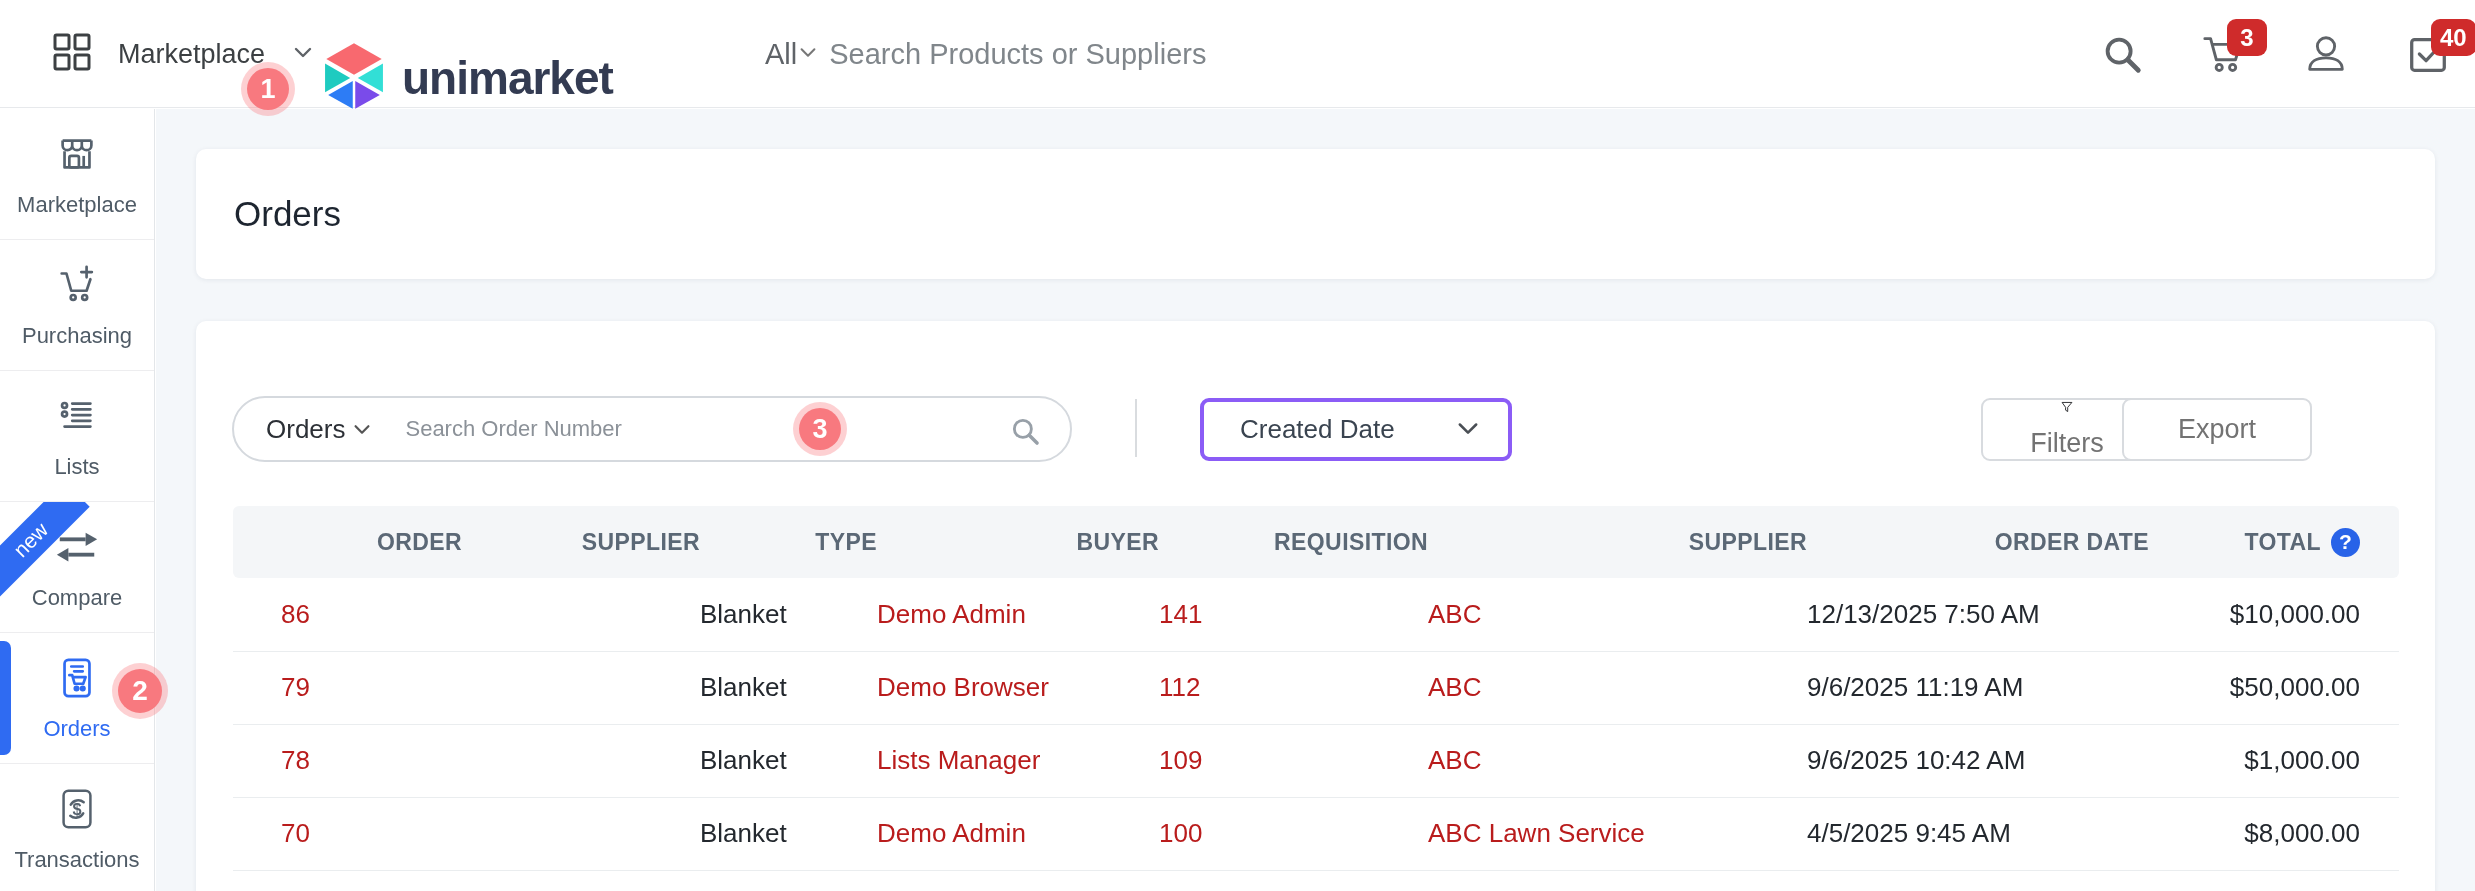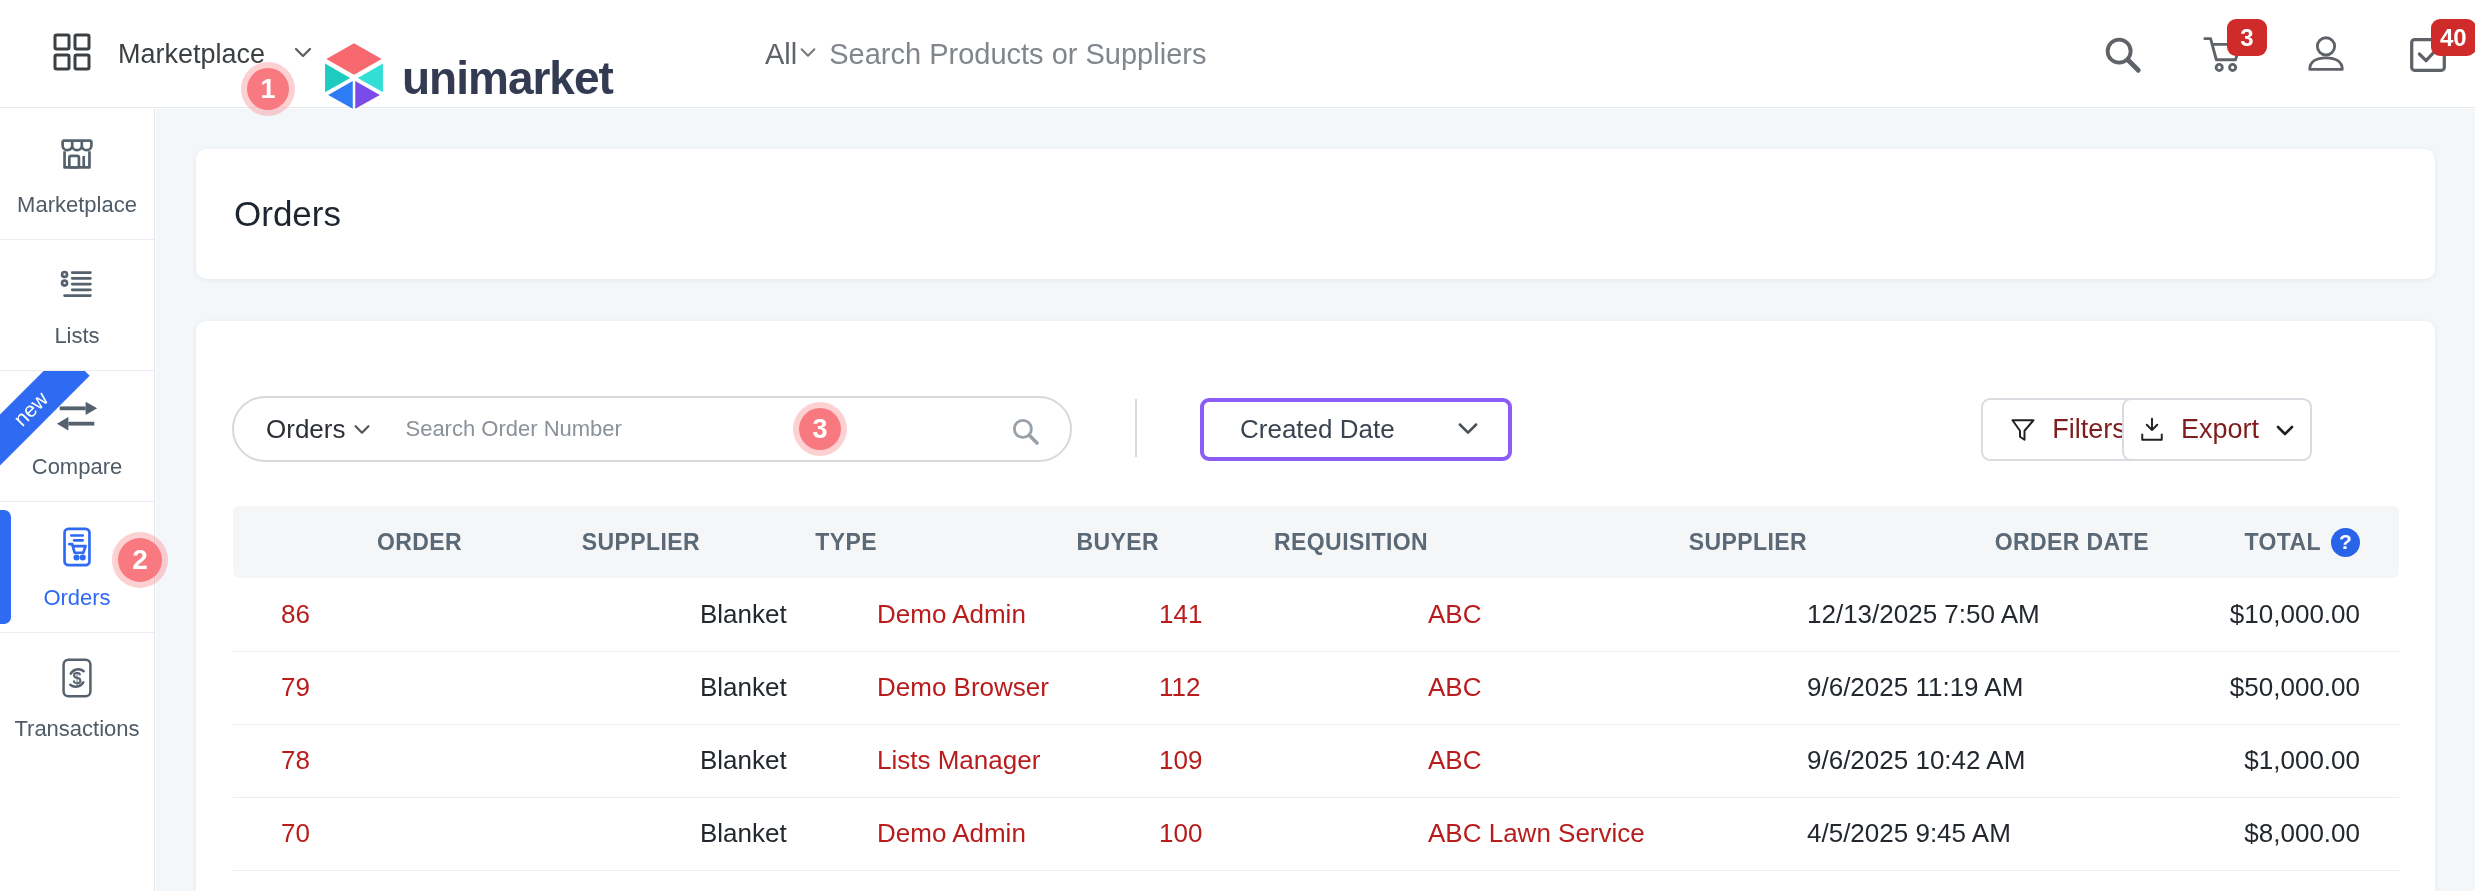--- a/index.html
+++ b/index.html
@@ -64,21 +64,21 @@
                 margin-left:32px; width:420px; }
   .pill input::placeholder { color:#8b9198; }
   .pill .psearch { position:absolute; right:28px; top:16px; cursor:pointer; }
   .pill .marker { left:565px; top:10px; }
   .vdivider { position:absolute; left:939px; top:78px; width:2px; height:58px; background:#d9dcdf; }
   .select-box { position:absolute; left:1004px; top:77px; width:312px; height:63px; border:4px solid #8b5cf6;
                 border-radius:9px; background:#fff; display:flex; align-items:center; cursor:pointer; }
   .select-box .val { margin-left:36px; font-size:26px; color:#3a4450; }
   .select-box .chev { position:absolute; right:26px; }
   .btn { position:absolute; top:77px; height:63px; border:2px solid #d8dbdf; border-radius:9px; background:#fff;
-         display:flex; align-items:center; justify-content:center; gap:14px; font-size:27px; color:#7f1d1d; cursor:pointer; }
+         display:flex; align-items:center; justify-content:center; gap:14px; font-size:27px; color:#737373; cursor:pointer;flex-direction:column; }
   .btn-filters { left:1785px; width:172px; }
   .btn-export { left:1926px; width:190px; }
 
   
   table.orders { position:absolute; left:37px; top:185px; width:2166px; border-collapse:collapse; table-layout:fixed; }
   thead th { height:72px; background:#f4f6f8; color:#5b6876; font-size:23px; font-weight:700;
              letter-spacing:.4px; text-align:right; vertical-align:middle; }
   thead th:first-child { padding-left:48px; border-radius:6px 0 0 6px; }
   thead th:last-child { text-align:right; padding-right:39px; border-radius:0 6px 6px 0; }
   tbody td { height:73px; border-bottom:1px solid #eaedef; font-size:26px; color:#23282e; vertical-align:middle; }
@@ -175,20 +175,31 @@
       <svg width="46" height="46" viewBox="0 0 48 48" fill="none" stroke="#55616d" stroke-width="2.8" stroke-linejoin="round">
         <path d="M9 10h30M9 10v5a5 5 0 0 0 10 0v-5M19 10v5a5 5 0 0 0 10 0v-5M29 10v5a5 5 0 0 0 10 0v-5"></path>
         <path d="M11 21v17h26V21"></path>
           <rect x="16" y="26" width="10" height="12" rx="2"></rect>
           <path d="M31 26v12"></path>
         </svg>
     </span>
     <span class="lbl">Marketplace</span>
   </div>
 
+  <div class="side-item">
+    <span>
+      <svg width="46" height="46" viewBox="0 0 48 48" fill="none" stroke="#55616d" stroke-width="2.8" stroke-linecap="round" stroke-linejoin="round">
+        <path d="M8 12h5l5 18h16l4-12"></path>
+          <path d="M34 5v11M28.5 10.5H39.5"></path>
+        <circle cx="20" cy="37" r="2.6"></circle>
+          <circle cx="32" cy="37" r="2.6"></circle>
+        </svg>
+    </span>
+    <span class="lbl">Purchasing</span>
+  </div>
 
   <div class="side-item">
     <span>
       <svg width="46" height="46" viewBox="0 0 48 48" fill="none" stroke="#55616d" stroke-width="2.8" stroke-linecap="round">
         <circle cx="11" cy="13" r="2.6"></circle>
           <circle cx="11" cy="22" r="2.6"></circle>
         <path d="M19 11h19M19 17h19M19 23h19M19 29h19M11 35h27"></path>
         </svg>
     </span>
     <span class="lbl">Lists</span>

